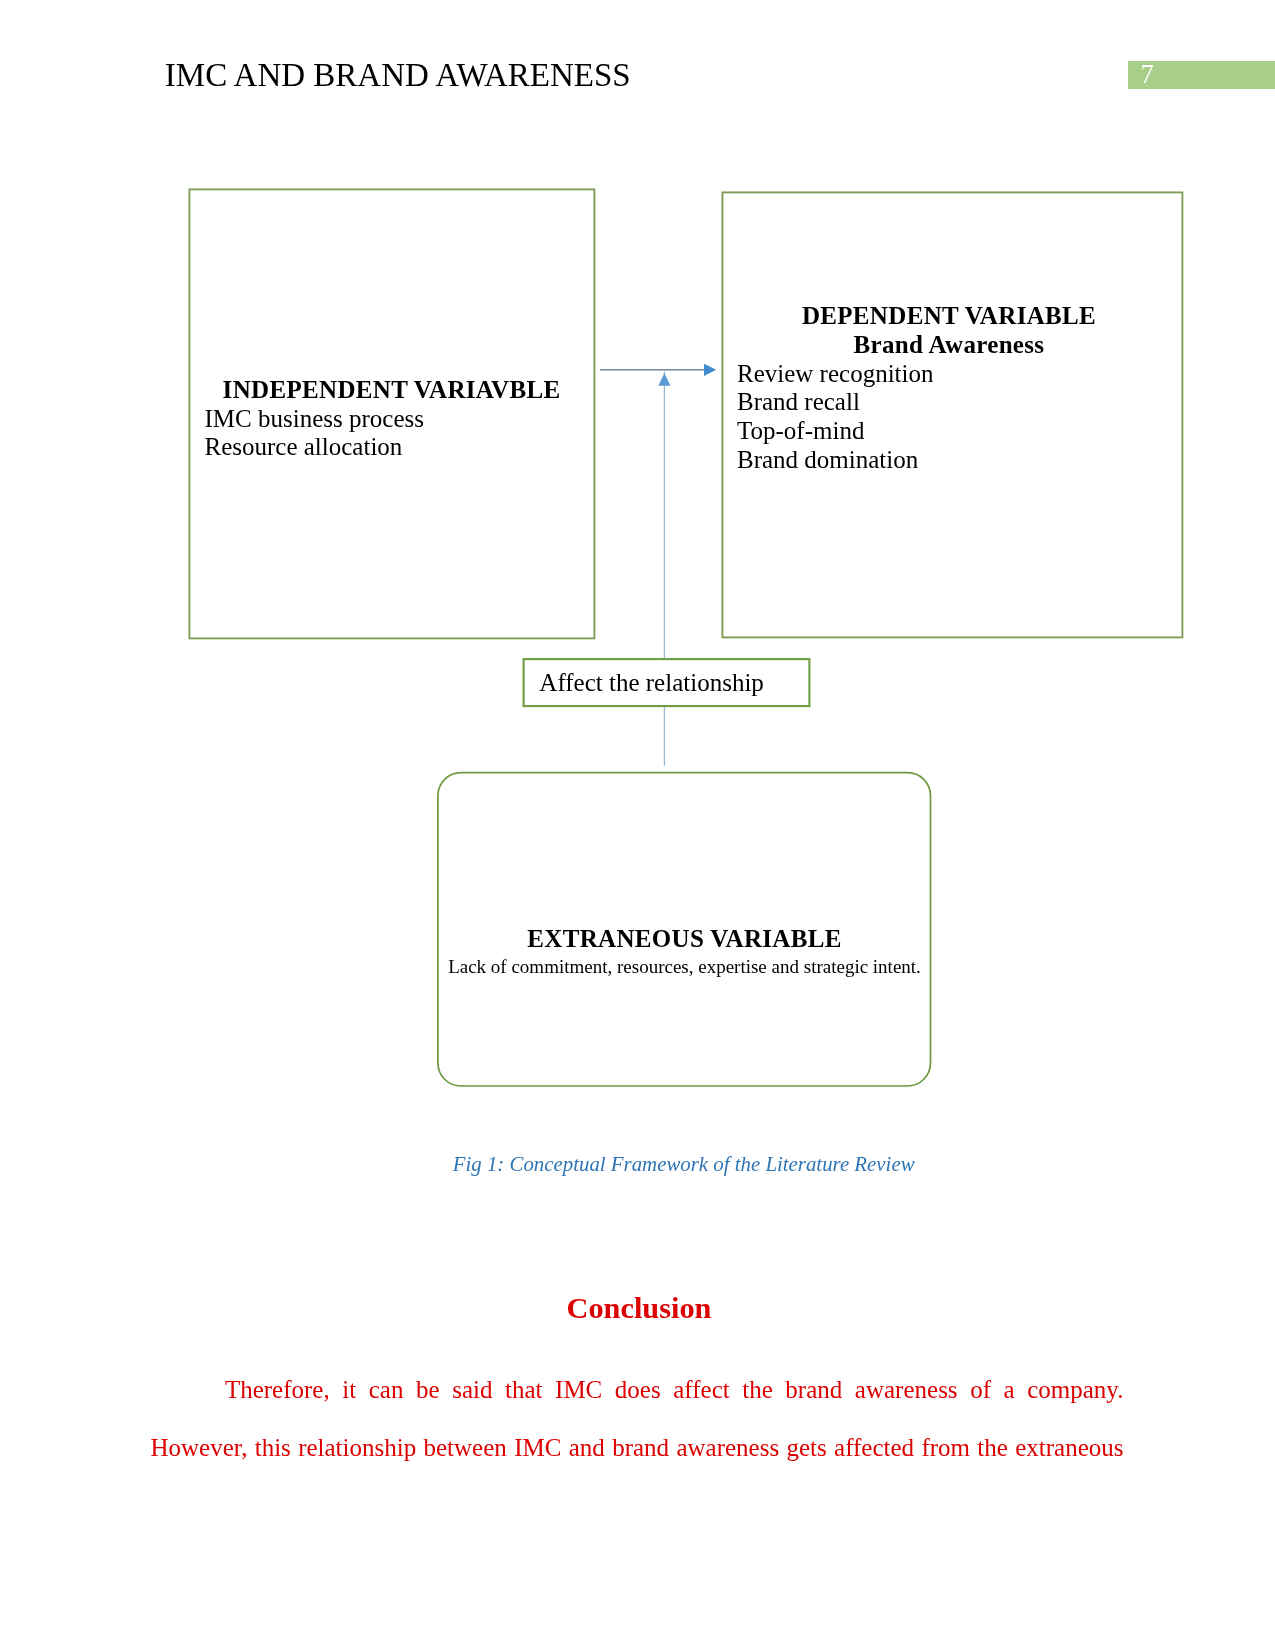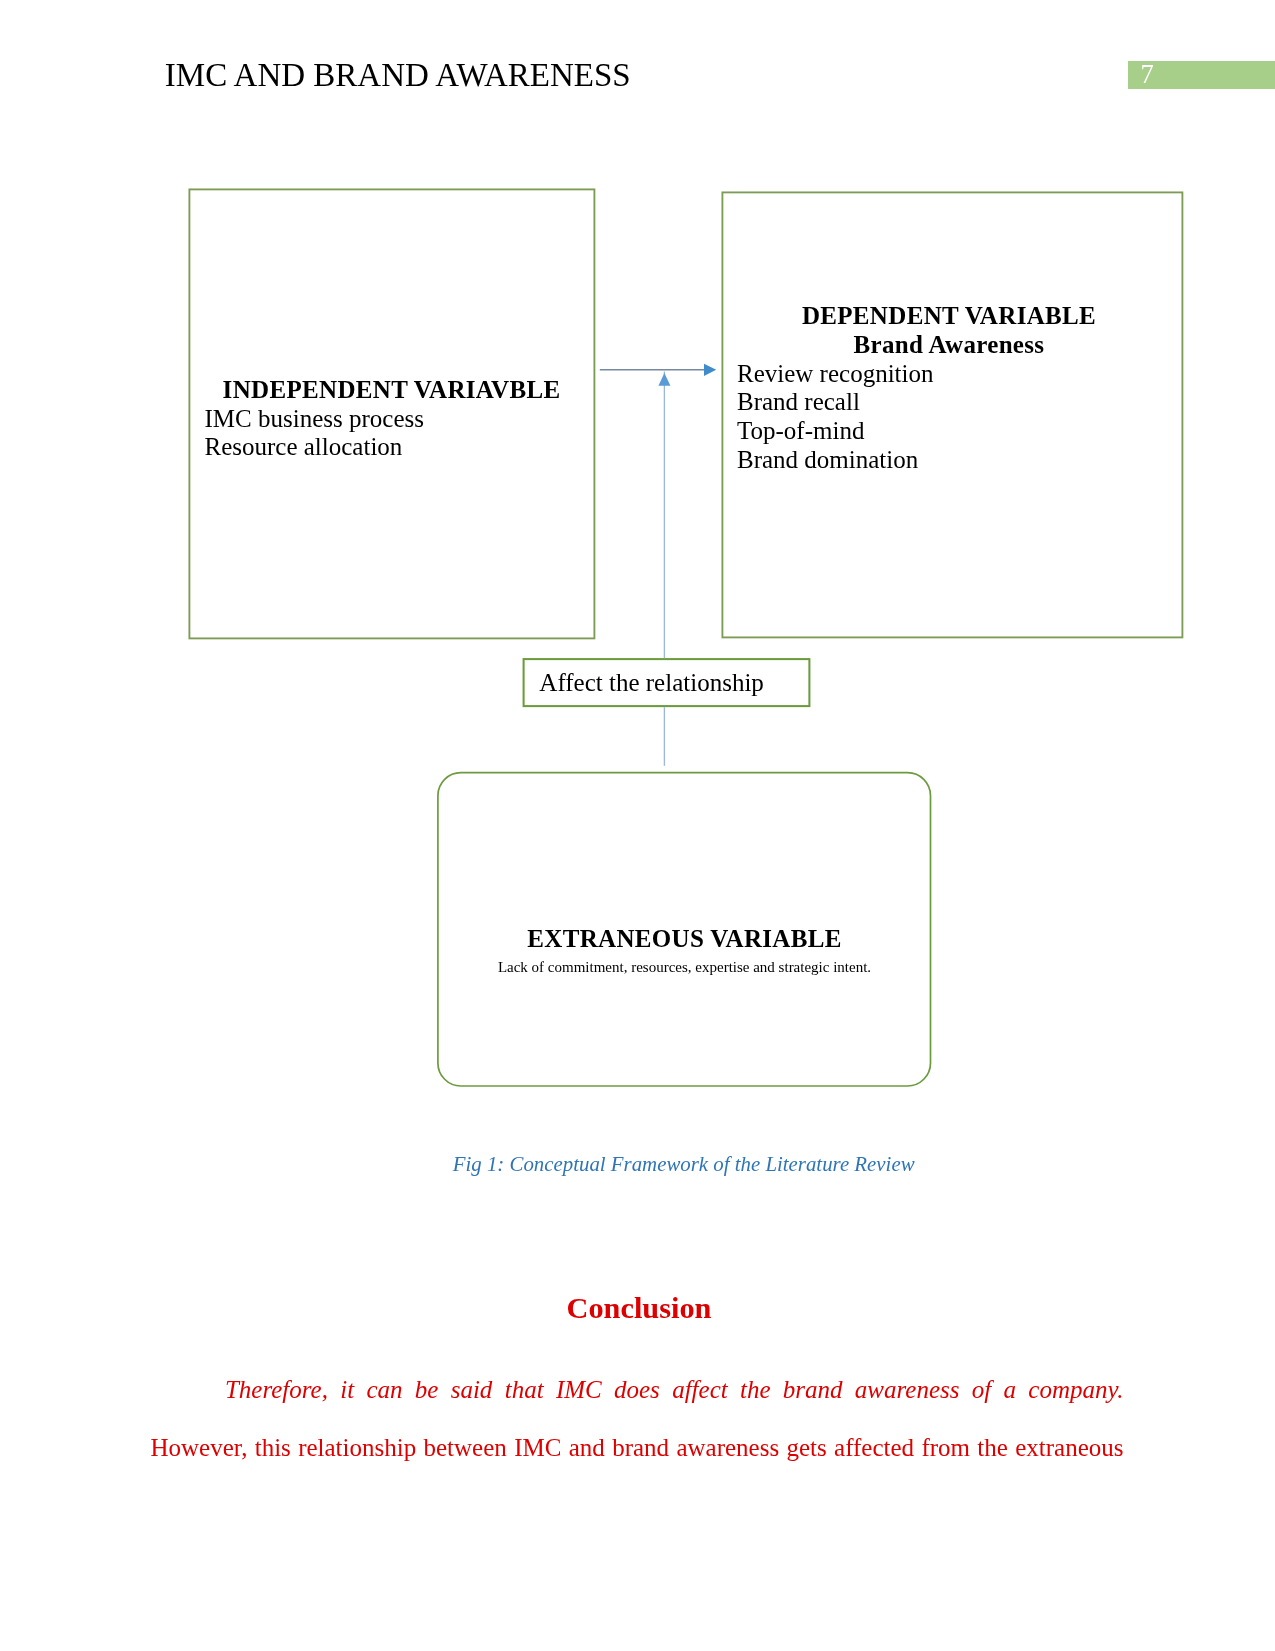--- a/index.html
+++ b/index.html
@@ -15,26 +15,26 @@
 
   .arrows{position:absolute;left:0;top:0;pointer-events:none;}
   .tblock{position:absolute;font-size:25px;}
   .line{line-height:28.7px;white-space:nowrap;}
   .b{font-weight:bold;letter-spacing:0.33px;}
   .c{text-align:center;}
   #iv-text{left:204.5px;top:352px;width:374px;margin-top:24px;}
   #dv-text{left:737px;top:302.2px;width:424px;}
   #affect-text{left:523.6px;top:669px;width:256px;}
   #ex-text{left:399px;top:925px;width:571px;}
-  #ex-text .desc{font-size:15px;line-height:26.5px;}
+  #ex-text .desc{font-size:19px;line-height:26.5px;}
   .caption{position:absolute;left:406.8px;top:1151.6px;font-size:20.85px;line-height:24px;font-style:italic;color:#2e75b6;margin-left:46px;}
   .concl-head{position:absolute;left:0;top:1291px;width:1278px;text-align:center;font-size:30.3px;line-height:34px;font-weight:bold;color:#dd0000;}
   .concl-body{position:absolute;left:150.5px;top:1361.4px;width:973px;font-size:25px;color:#dd0000;}
   .cl{line-height:57.7px;text-align:justify;text-align-last:justify;}
-  .cl.just{text-indent:74.4px;font-style:italic;}
+  .cl.just{text-indent:74.4px;}
 </style>
 </head>
 <body>
 
 <div class="page">
   <div class="hdr-title">IMC AND BRAND AWARENESS</div>
   <div class="page-num-box"></div>
   <div class="page-num">7</div>
 
   <svg class="arrows" viewBox="0 0 1275 1651" width="1275" height="1651">

